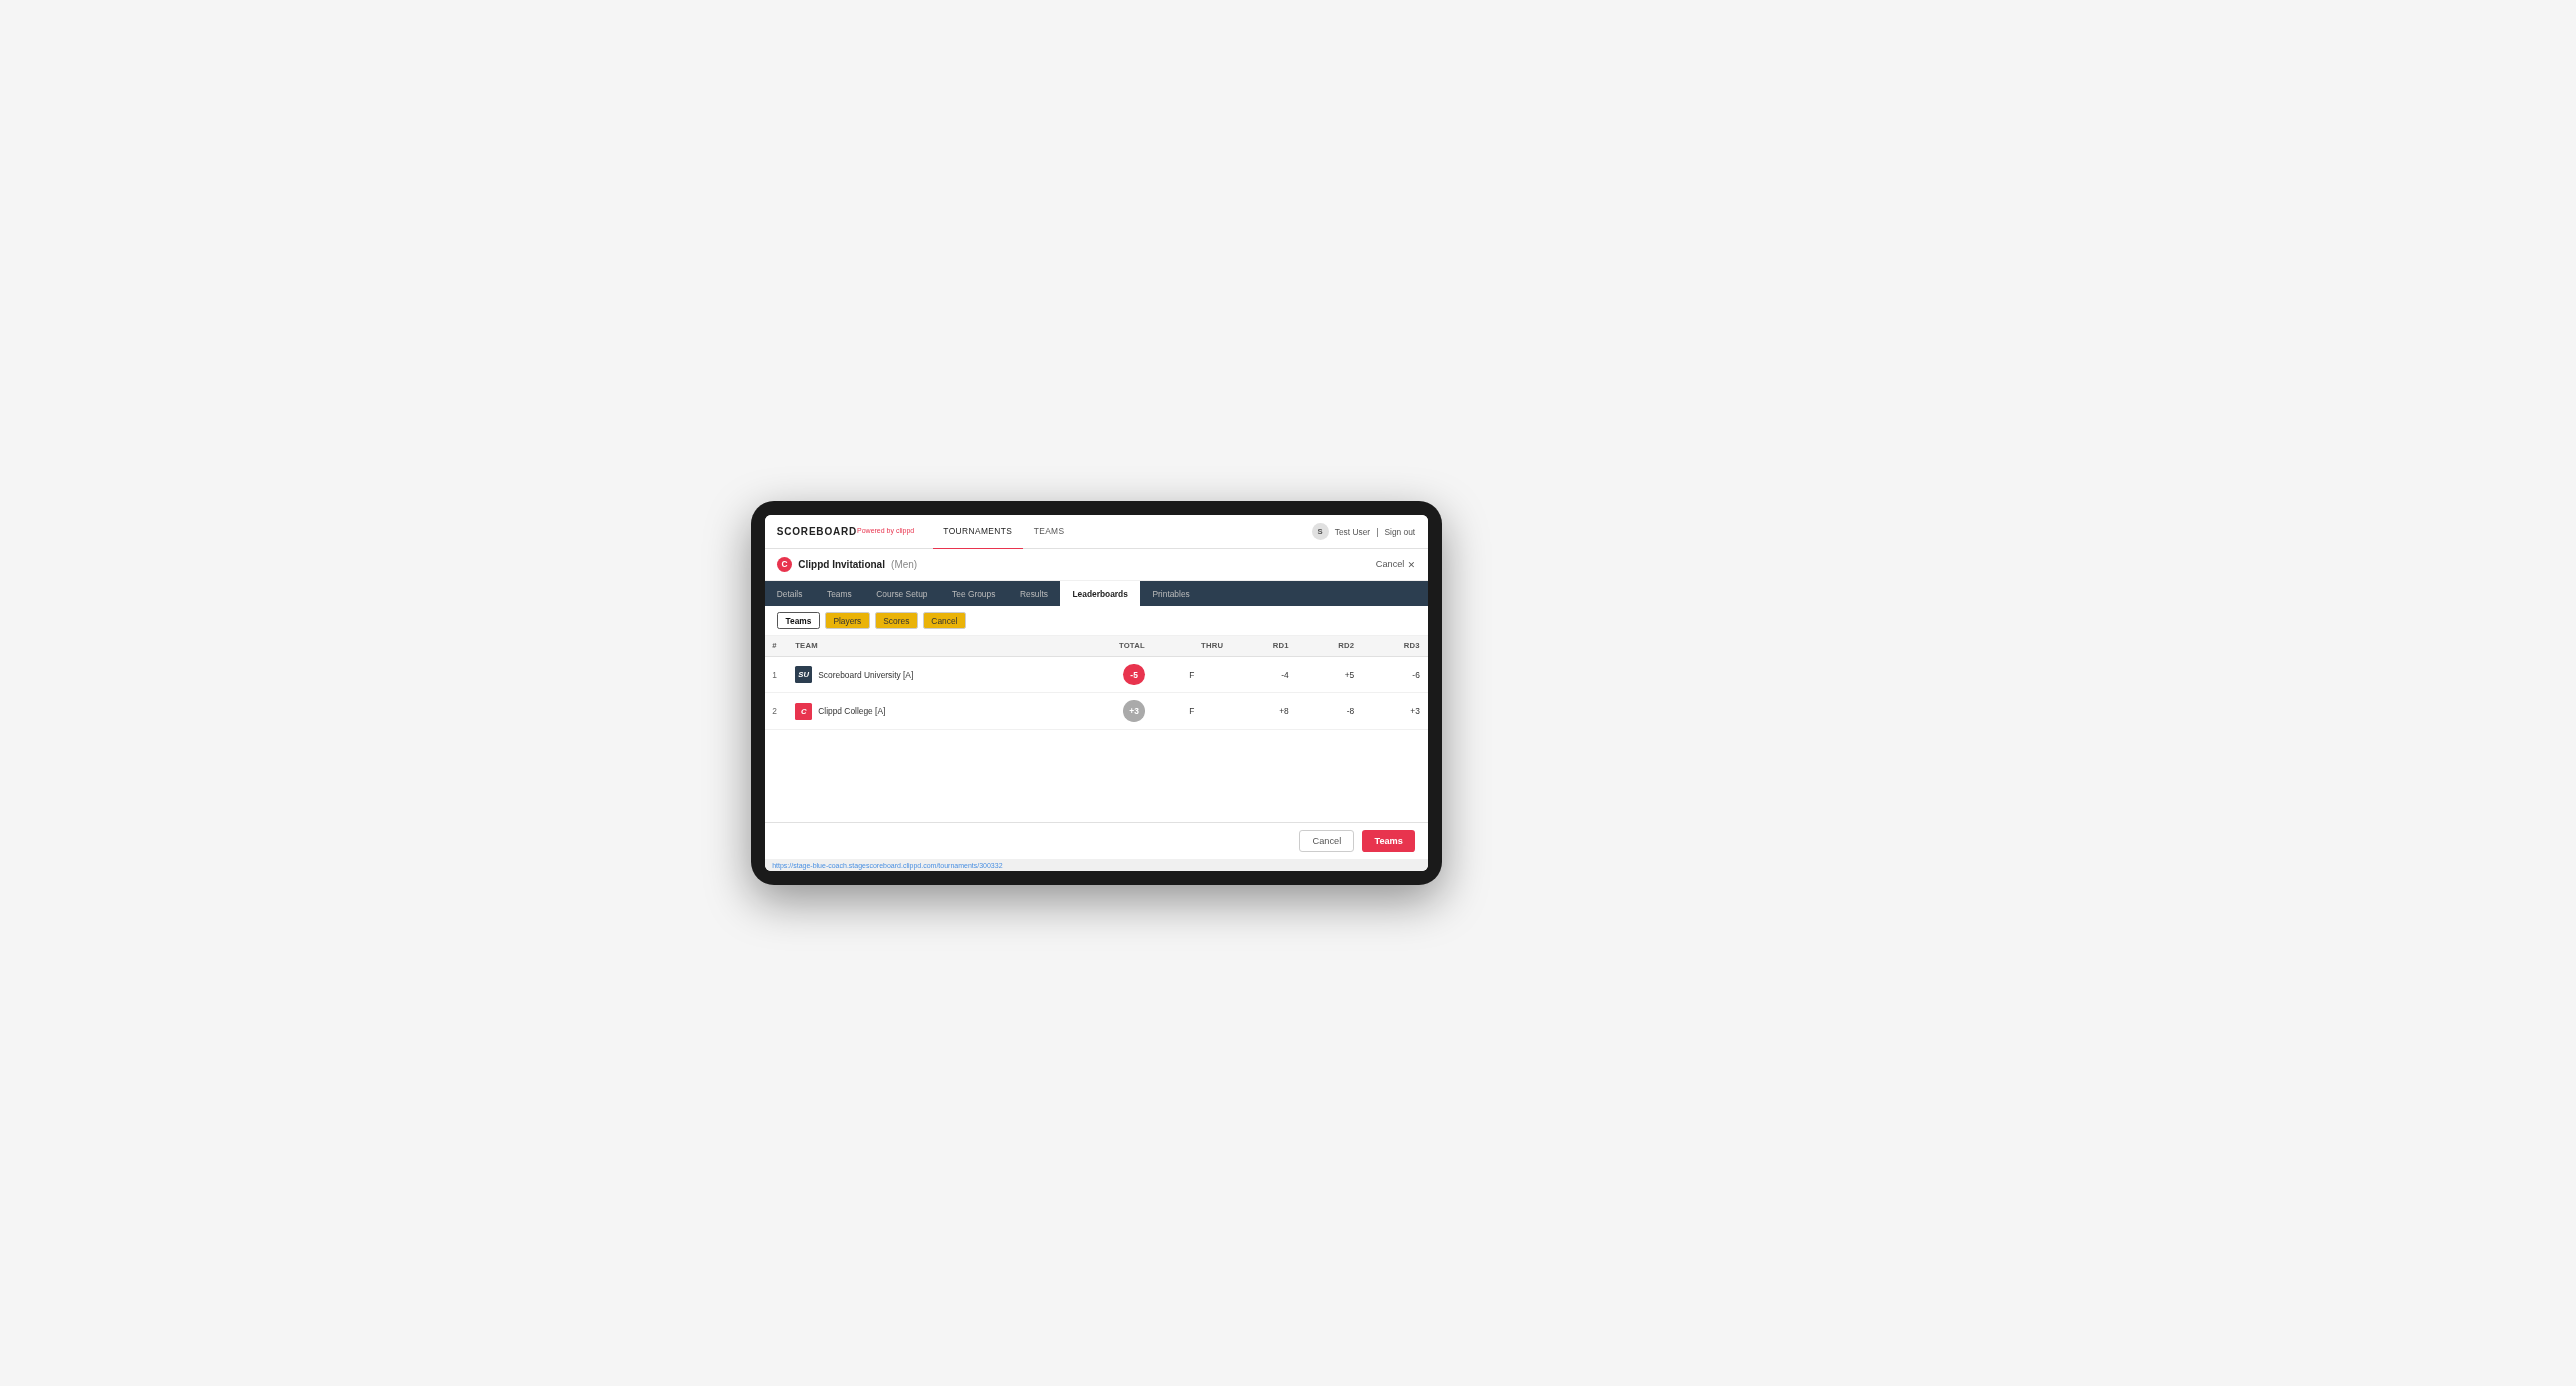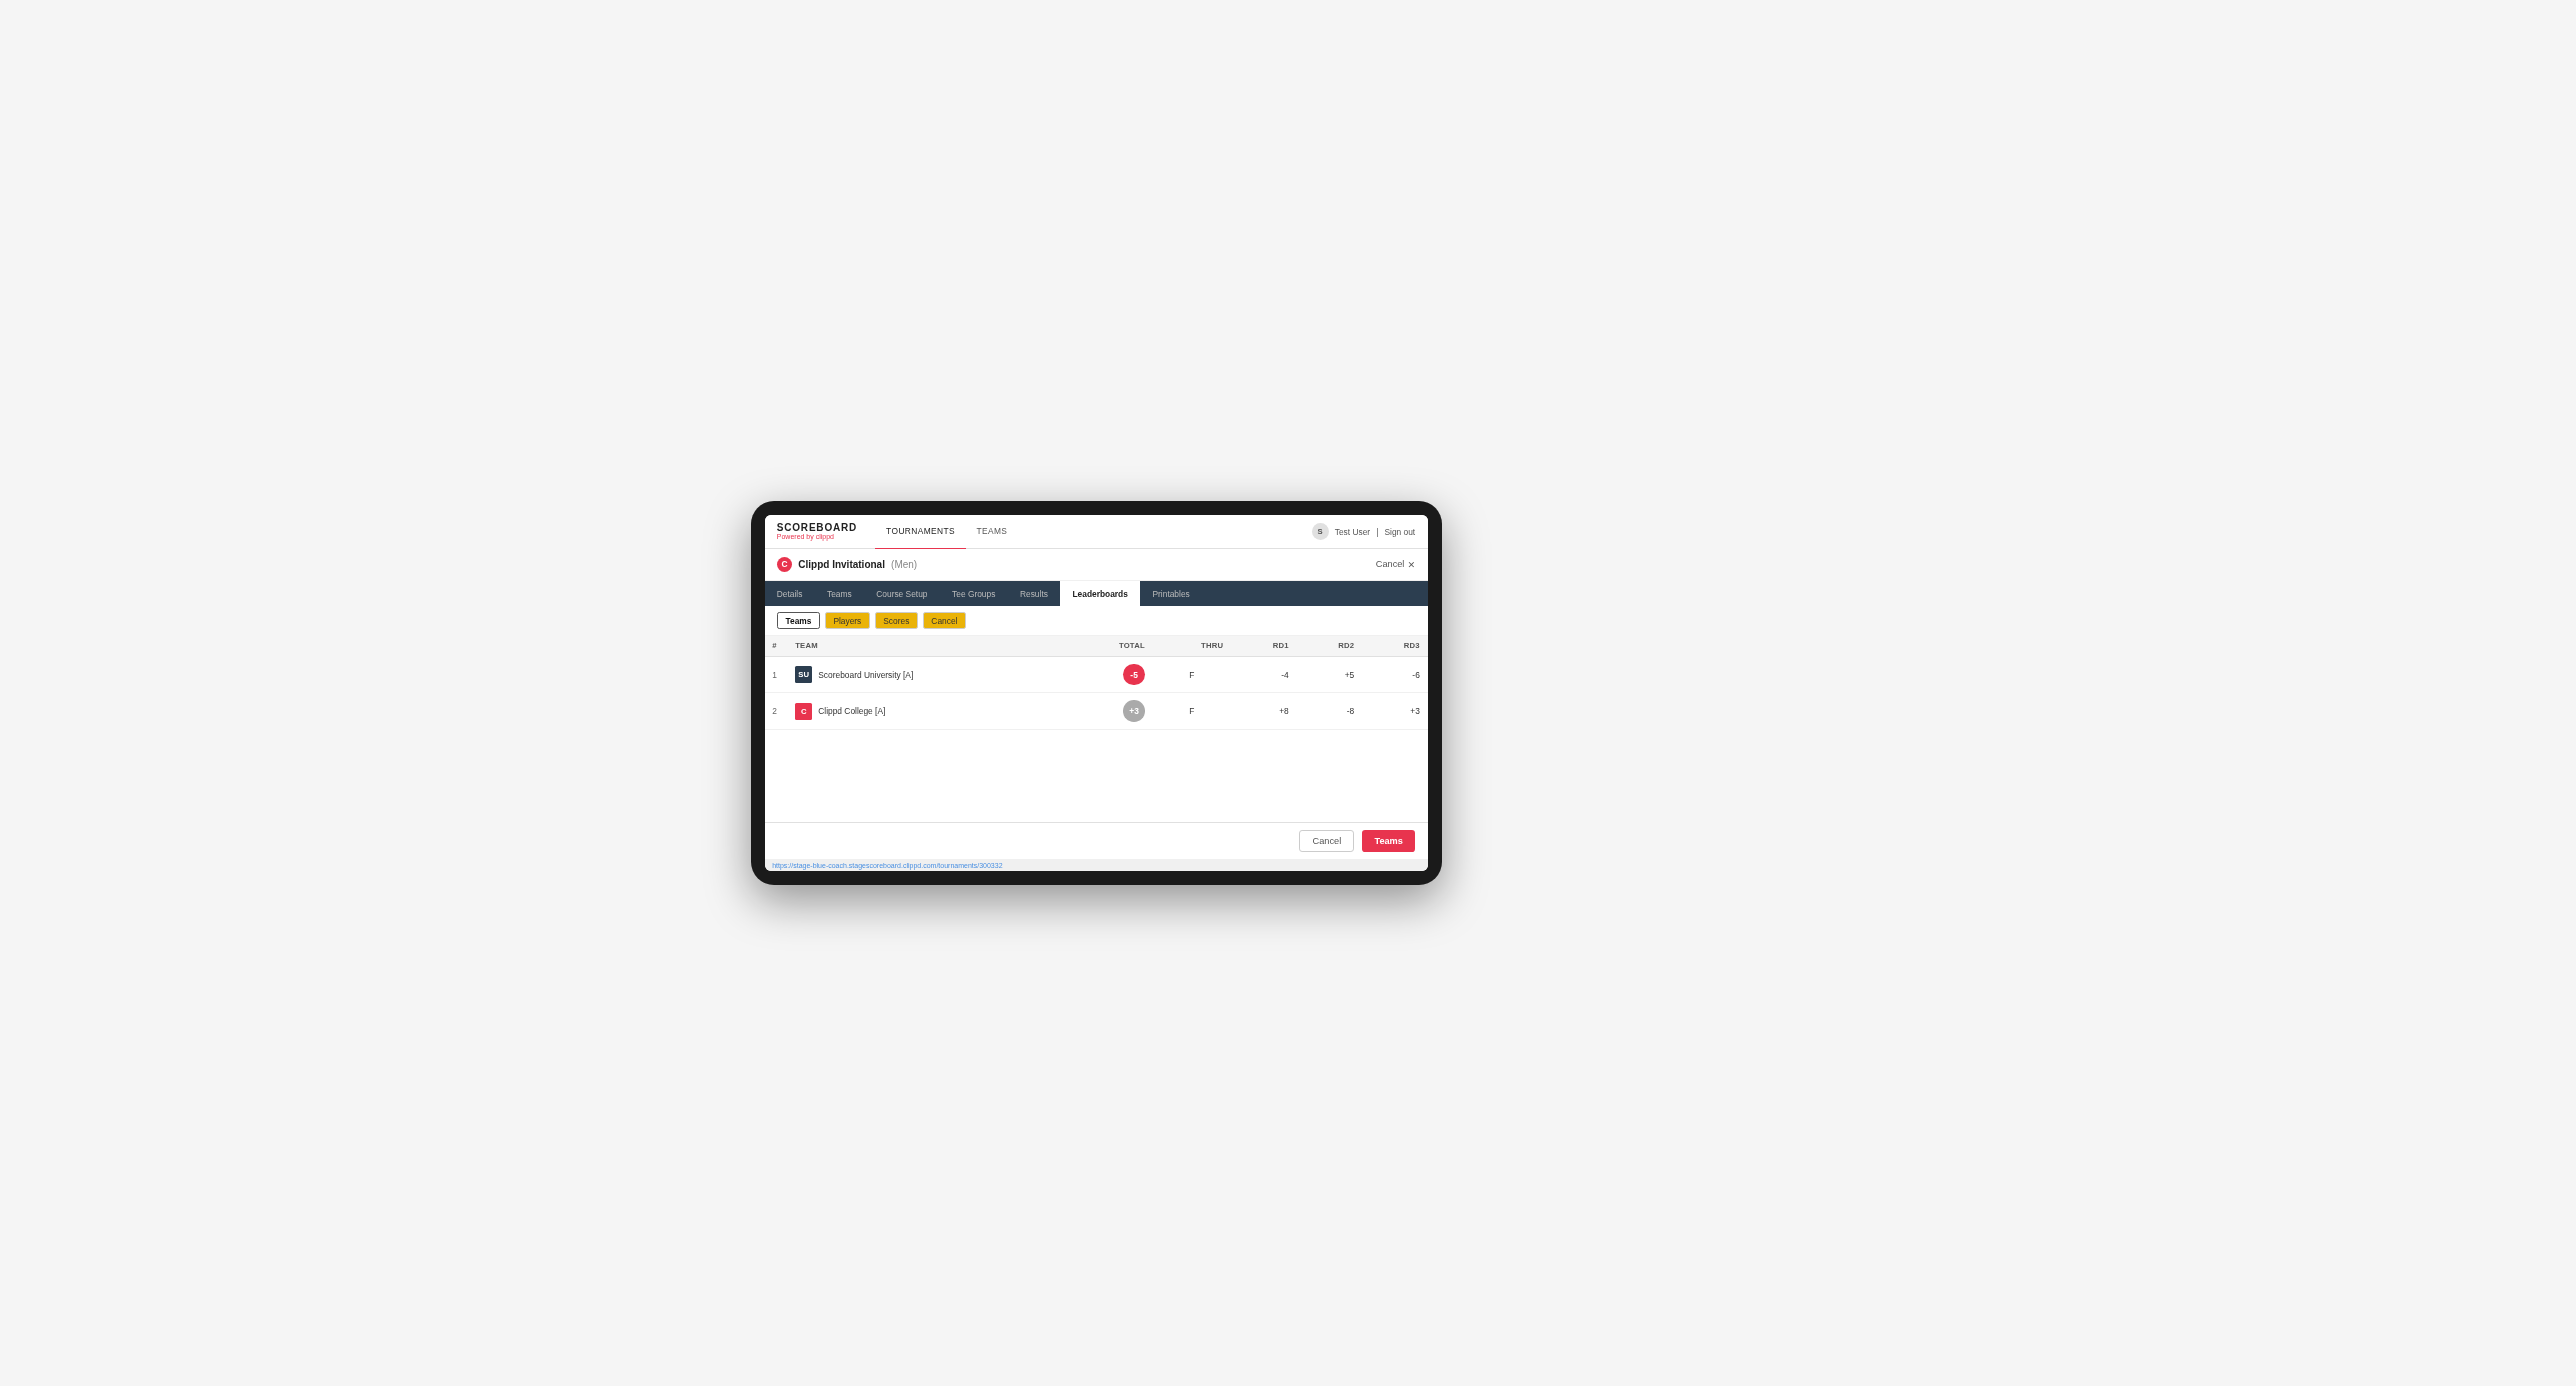--- a/index.html
+++ b/index.html
@@ -52,21 +52,21 @@
     .top-nav {
       background: #fff;
       border-bottom: 0.8px solid #e0e0e0;
       display: flex;
       align-items: center;
       padding: 0 12.3px;
       height: 34px;
     }
     .logo-area {
       display: flex;
-      flex-direction: column;
+      flex-direction: row;
       margin-right: 18.4px;
     }
     .logo-title {
       font-size: 10px;
       font-weight: 900;
       letter-spacing: 0.8px;
       color: #222;
       line-height: 1;
     }
     .logo-sub {
@@ -231,20 +231,21 @@
       width: 17px;
       height: 17px;
       border-radius: 1.5px;
       display: flex;
       align-items: center;
       justify-content: center;
       font-size: 7.7px;
       font-weight: 700;
       color: white;
       flex-shrink: 0;
+      font-style: italic;
     }
     .score-badge {
       display: inline-flex;
       align-items: center;
       justify-content: center;
       width: 21.5px;
       height: 21.5px;
       border-radius: 50%;
       font-size: 8.4px;
       font-weight: 700;

